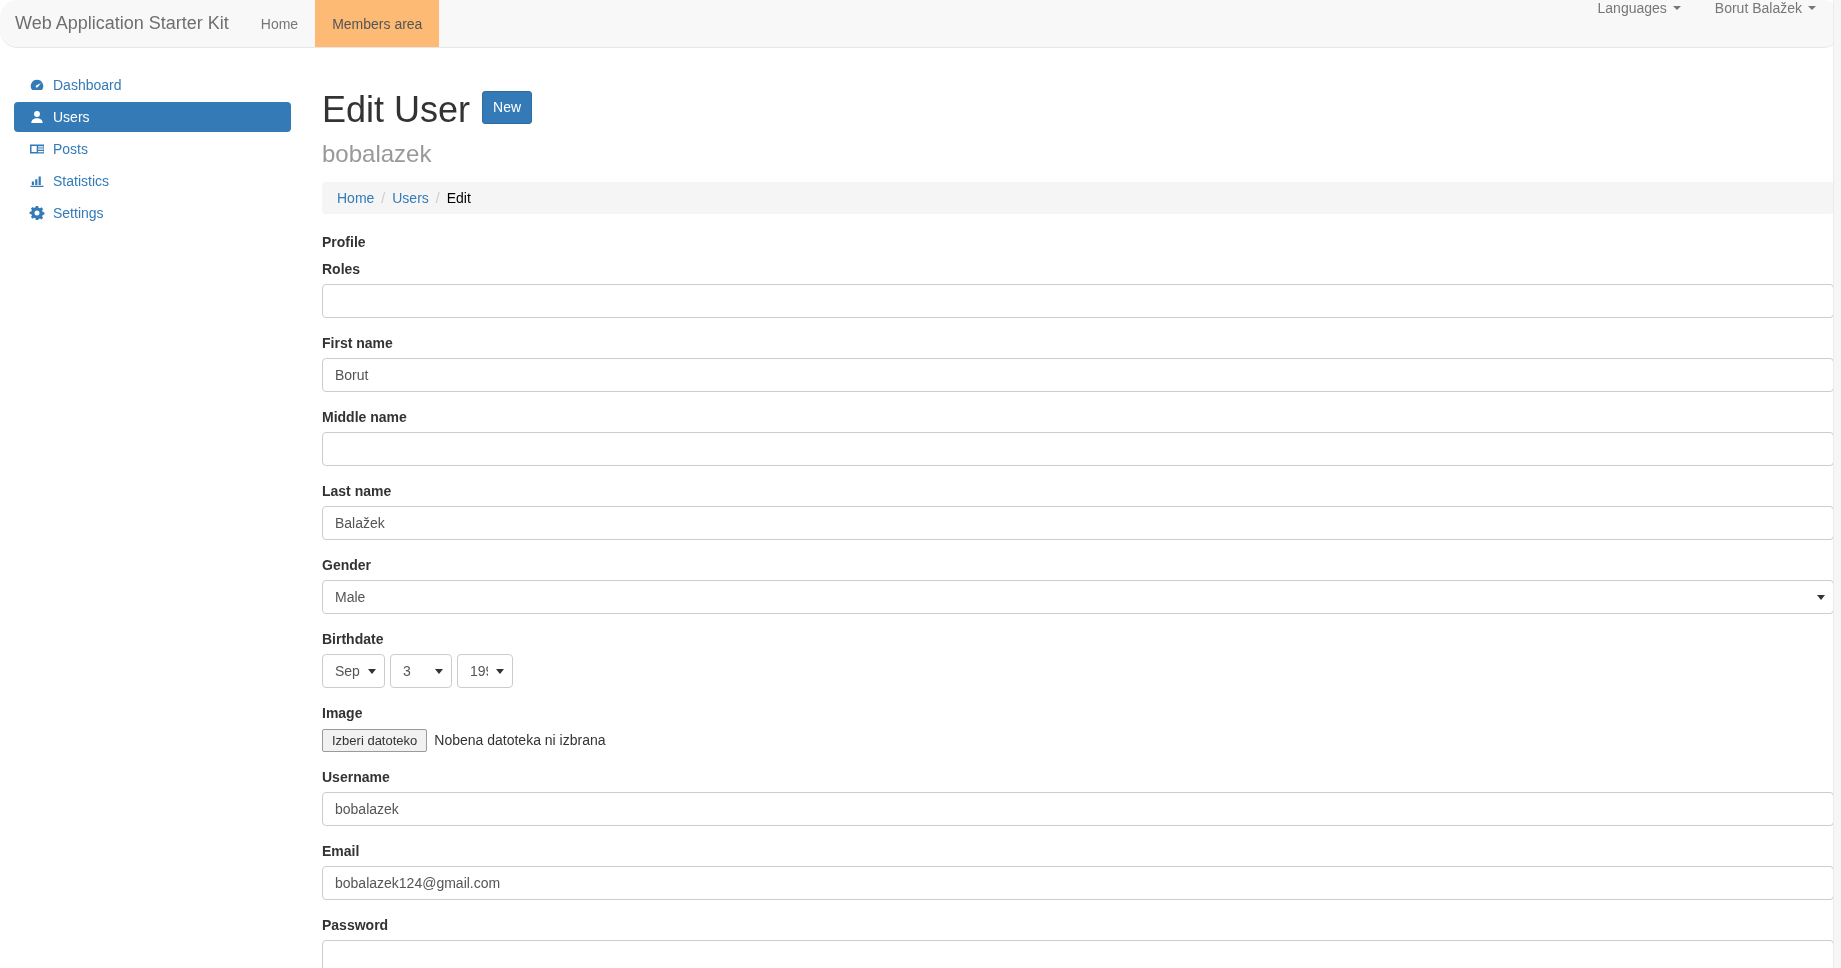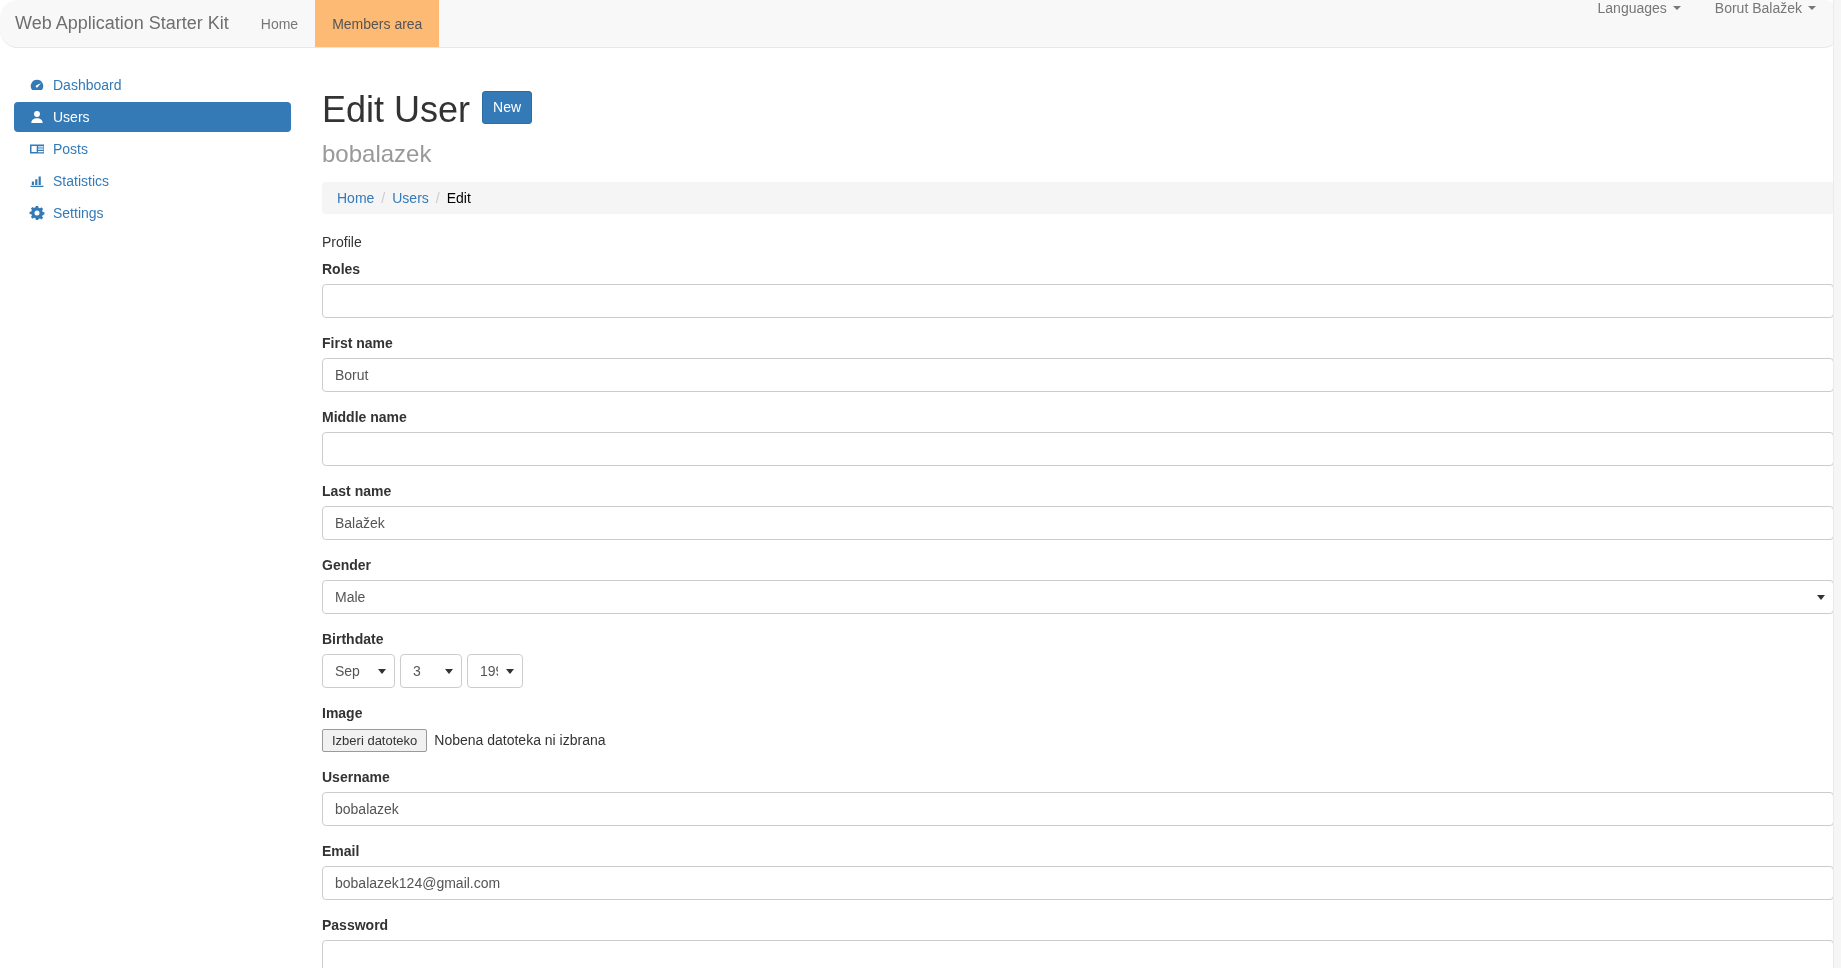--- a/index.html
+++ b/index.html
@@ -57,41 +57,41 @@
 
   .breadcrumb {
     background: #f5f5f5; border-radius: 4px; padding: 8px 15px; margin-bottom: 20px;
     display: flex; align-items: center; list-style: none;
   }
   .breadcrumb .crumb-link { color: #337ab7; cursor: pointer; }
   .breadcrumb .crumb-active { color: #000000; }
   .breadcrumb .sep { color: #ccc; padding: 0 7px; }
 
   
-  .section-label { font-weight: normal; margin: 15px 0 9px; }
+  .section-label { font-weight: bold; margin: 15px 0 9px; }
   .form-group { margin-bottom: 15px; }
   .form-group label { display: inline-block; font-weight: bold; margin-bottom: 5px; line-height: 20px; }
   .form-control {
     display: block; width: 100%; height: 34px; padding: 6px 12px;
     font-size: 14px; line-height: 20px; color: #555; background: #fff;
     border: 1px solid #ccc; border-radius: 4px;
     font-family: "Liberation Sans", sans-serif;
   }
   .select-wrap { position: relative; }
   .select-wrap select {
     -webkit-appearance: none; appearance: none; cursor: pointer; padding-right: 24px;
   }
   .select-wrap .select-arrow {
     position: absolute; right: 9px; top: 50%; margin-top: -2px; width: 0; height: 0;
     border-left: 4px solid transparent; border-right: 4px solid transparent;
     border-top: 5px solid #333; pointer-events: none;
   }
   .birthdate-row { display: flex; }
   .birthdate-row .select-wrap { margin-right: 5px; }
-  .bd-month { width: 73px; } .bd-day { width: 62px; } .bd-year { width: 56px; }
+  .bd-month { width: 63px; } .bd-day { width: 62px; } .bd-year { width: 56px; }
 
   .file-row { display: flex; align-items: center; height: 24px; }
   .file-button {
     padding: 2px 9px; font-size: 13px; color: #333; background: #f1f1f1;
     border: 1px solid #9a9a9a; border-radius: 2px; cursor: pointer;
     font-family: "Liberation Sans", sans-serif; line-height: 17px;
   }
   .file-status { margin-left: 7px; color: #333; }
 
   

